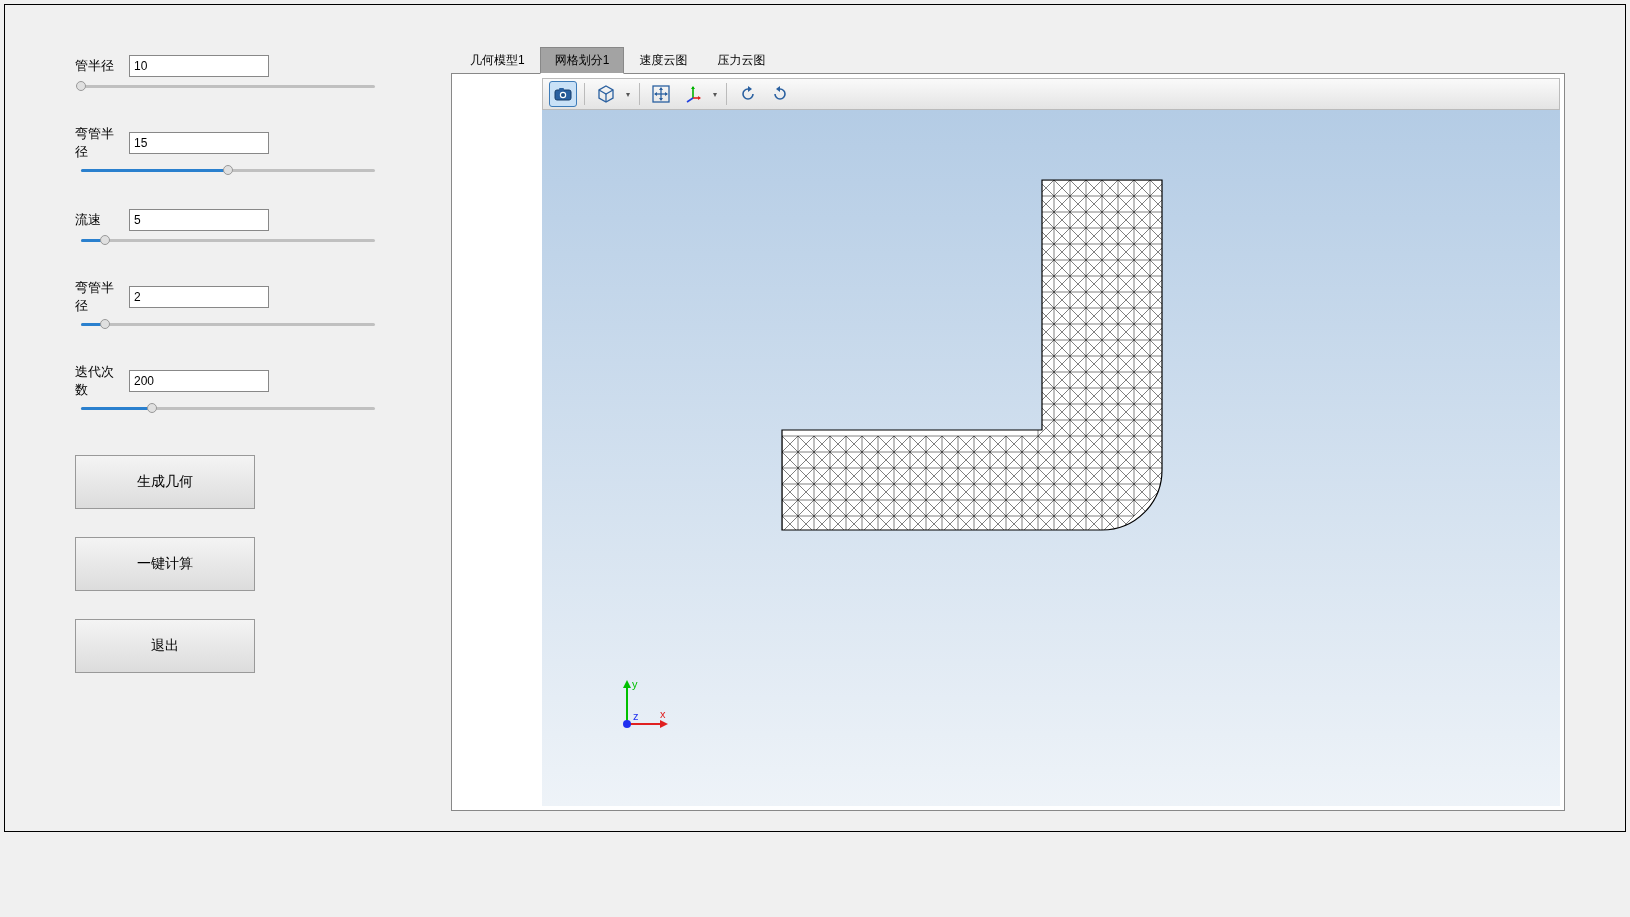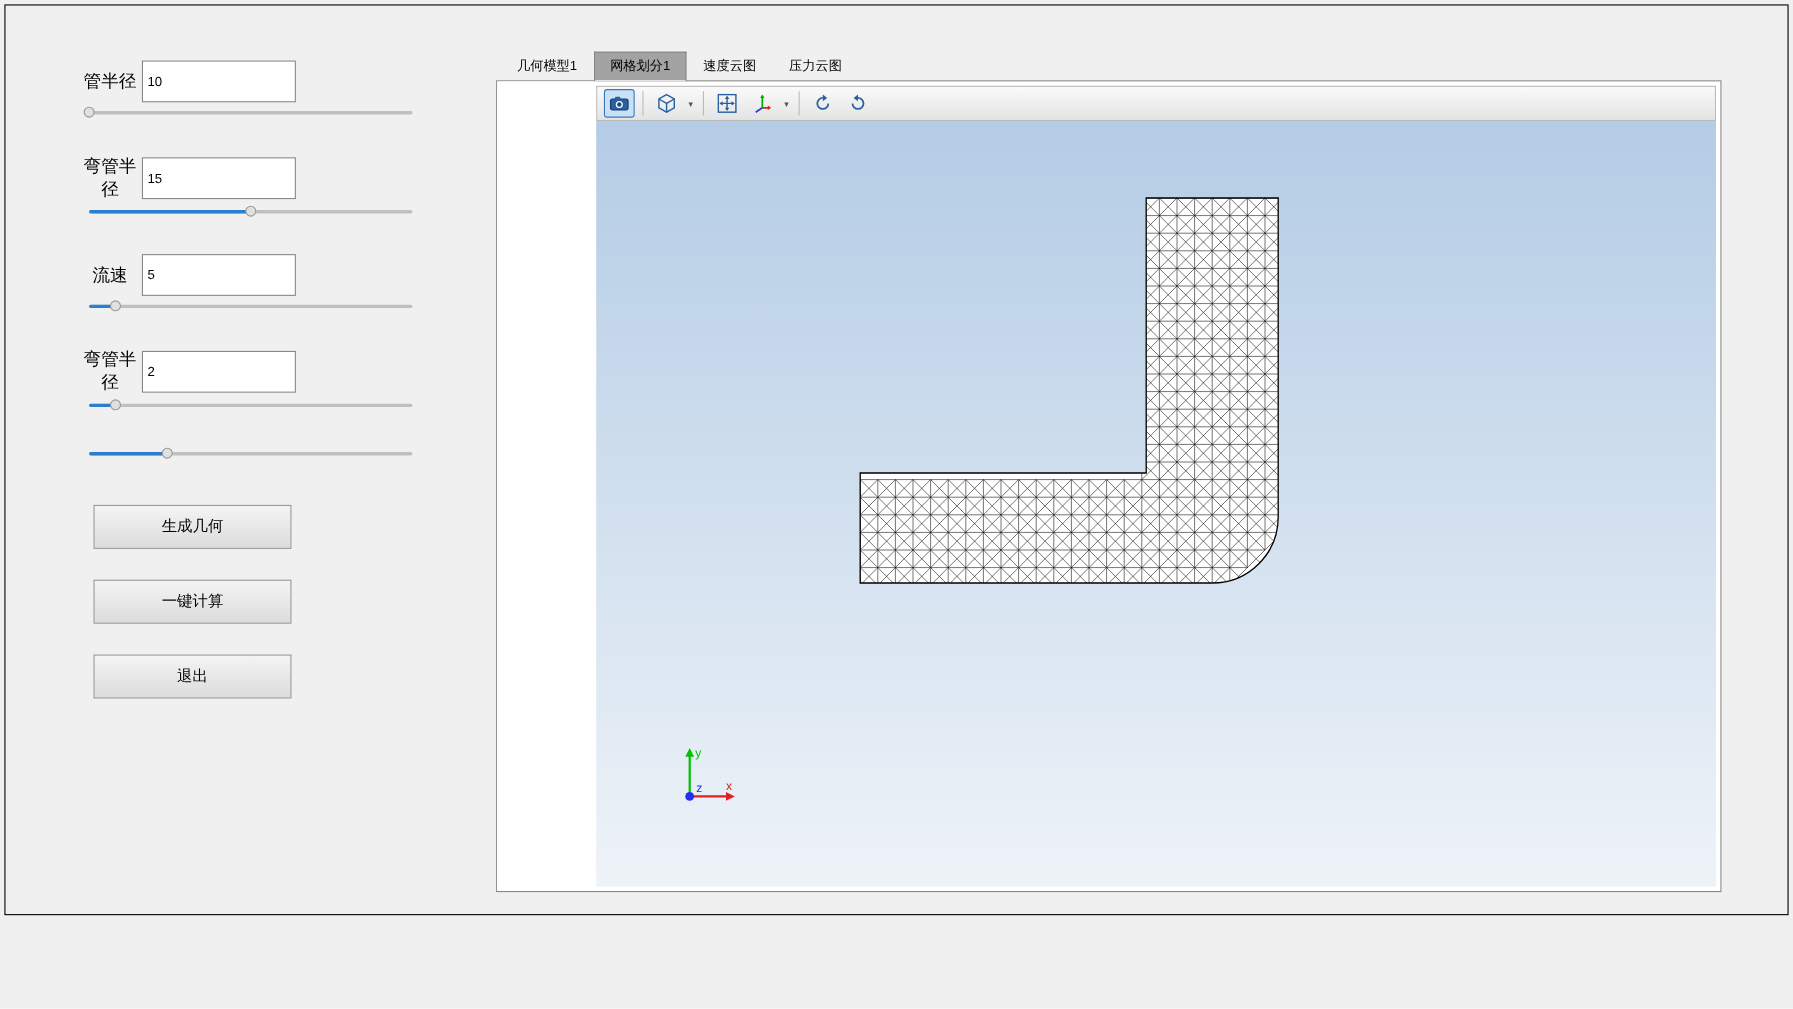--- a/index.html
+++ b/index.html
@@ -22,29 +22,29 @@
       width: 440px;
       padding: 50px 70px 20px 70px;
     }
     .param-row {
       display: flex;
       align-items: center;
       margin-bottom: 4px;
     }
     .param-label {
       width: 50px;
-      text-align: center;
+      text-align: left;
       margin-right: 4px;
-      font-size: 16px;
+      font-size: 13px;
     }
     .param-input {
       width: 140px;
       height: 22px;
       border: 1px solid #888;
-      padding: 18px 4px;
+      padding: 2px 4px;
       font-size: 12px;
       background: #fff;
     }
     .slider-wrap {
       margin-left: 6px;
       margin-bottom: 32px;
       position: relative;
       height: 12px;
     }
     .slider-track {
@@ -71,22 +71,22 @@
       height: 10px;
       background: #e0e0e0;
       border: 1px solid #999;
       border-radius: 50%;
       margin-left: -5px;
     }
     .action-buttons { margin-top: 40px; }
     .action-button {
       display: block;
       width: 180px;
-      height: 40px;
-      margin: 0 0 28px 10px;
+      height: 54px;
+      margin: 0 0 28px 0;
       background: linear-gradient(#f4f4f4,#dcdcdc);
       border: 1px solid #999;
       font-size: 14px;
       cursor: pointer;
     }
     .main-area {
       flex: 1;
       padding: 42px 60px 20px 6px;
       display: flex;
       flex-direction: column;
@@ -215,20 +215,24 @@
     <div class="param-row">
       <span class="param-label">弯管半径</span>
       <input class="param-input" value="2" style="">
     </div>
     <div class="slider-wrap">
       <div class="slider-track"></div>
       <div class="slider-fill" style="width: 8%;"></div>
       <div class="slider-thumb" style="left: 8%;"></div>
     </div>
 
+    <div class="param-row">
+      <span class="param-label">迭代次数</span>
+      <input class="param-input" value="200" style="">
+    </div>
     <div class="slider-wrap">
       <div class="slider-track"></div>
       <div class="slider-fill" style="width: 24%;"></div>
       <div class="slider-thumb" style="left: 24%;"></div>
     </div>
 
     <div class="action-buttons">
       <button class="action-button">生成几何</button>
       <button class="action-button">一键计算</button>
       <button class="action-button">退出</button>

